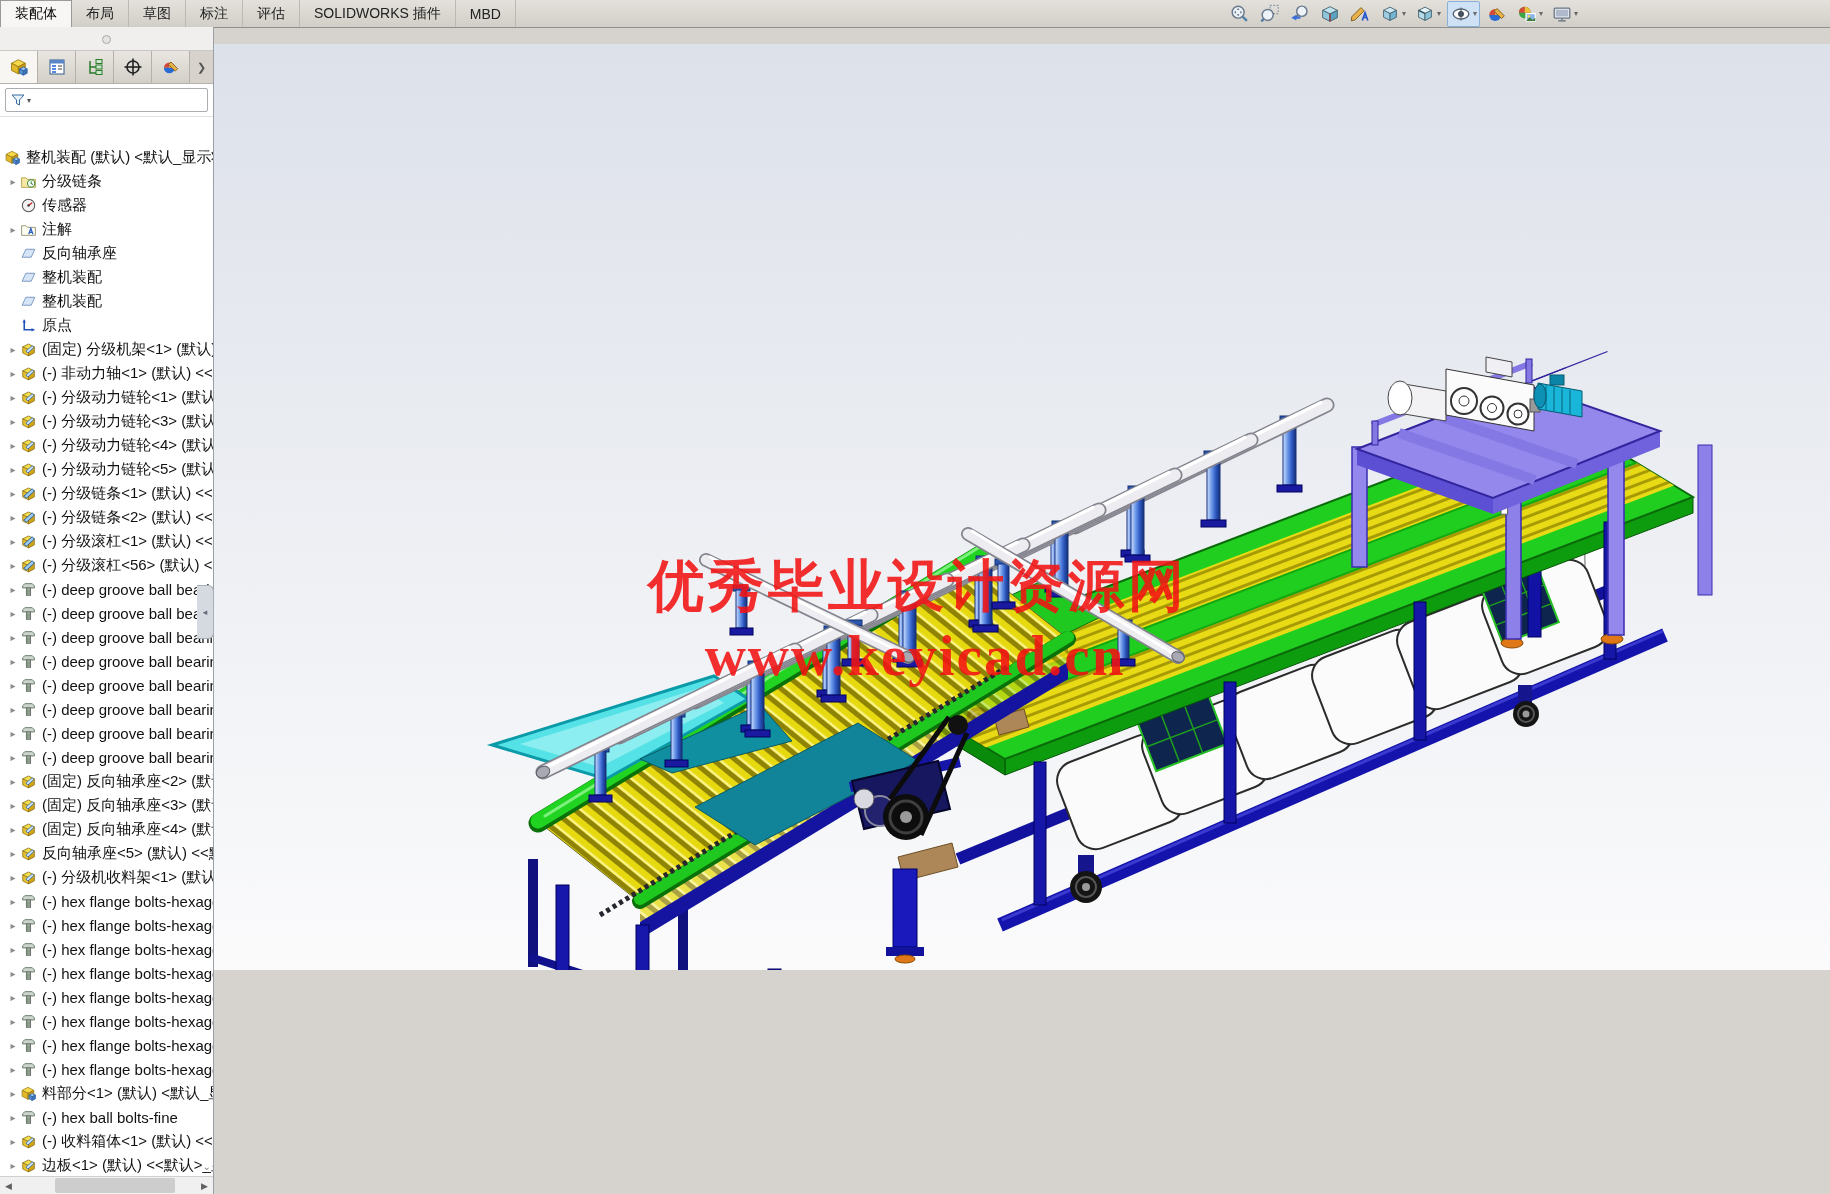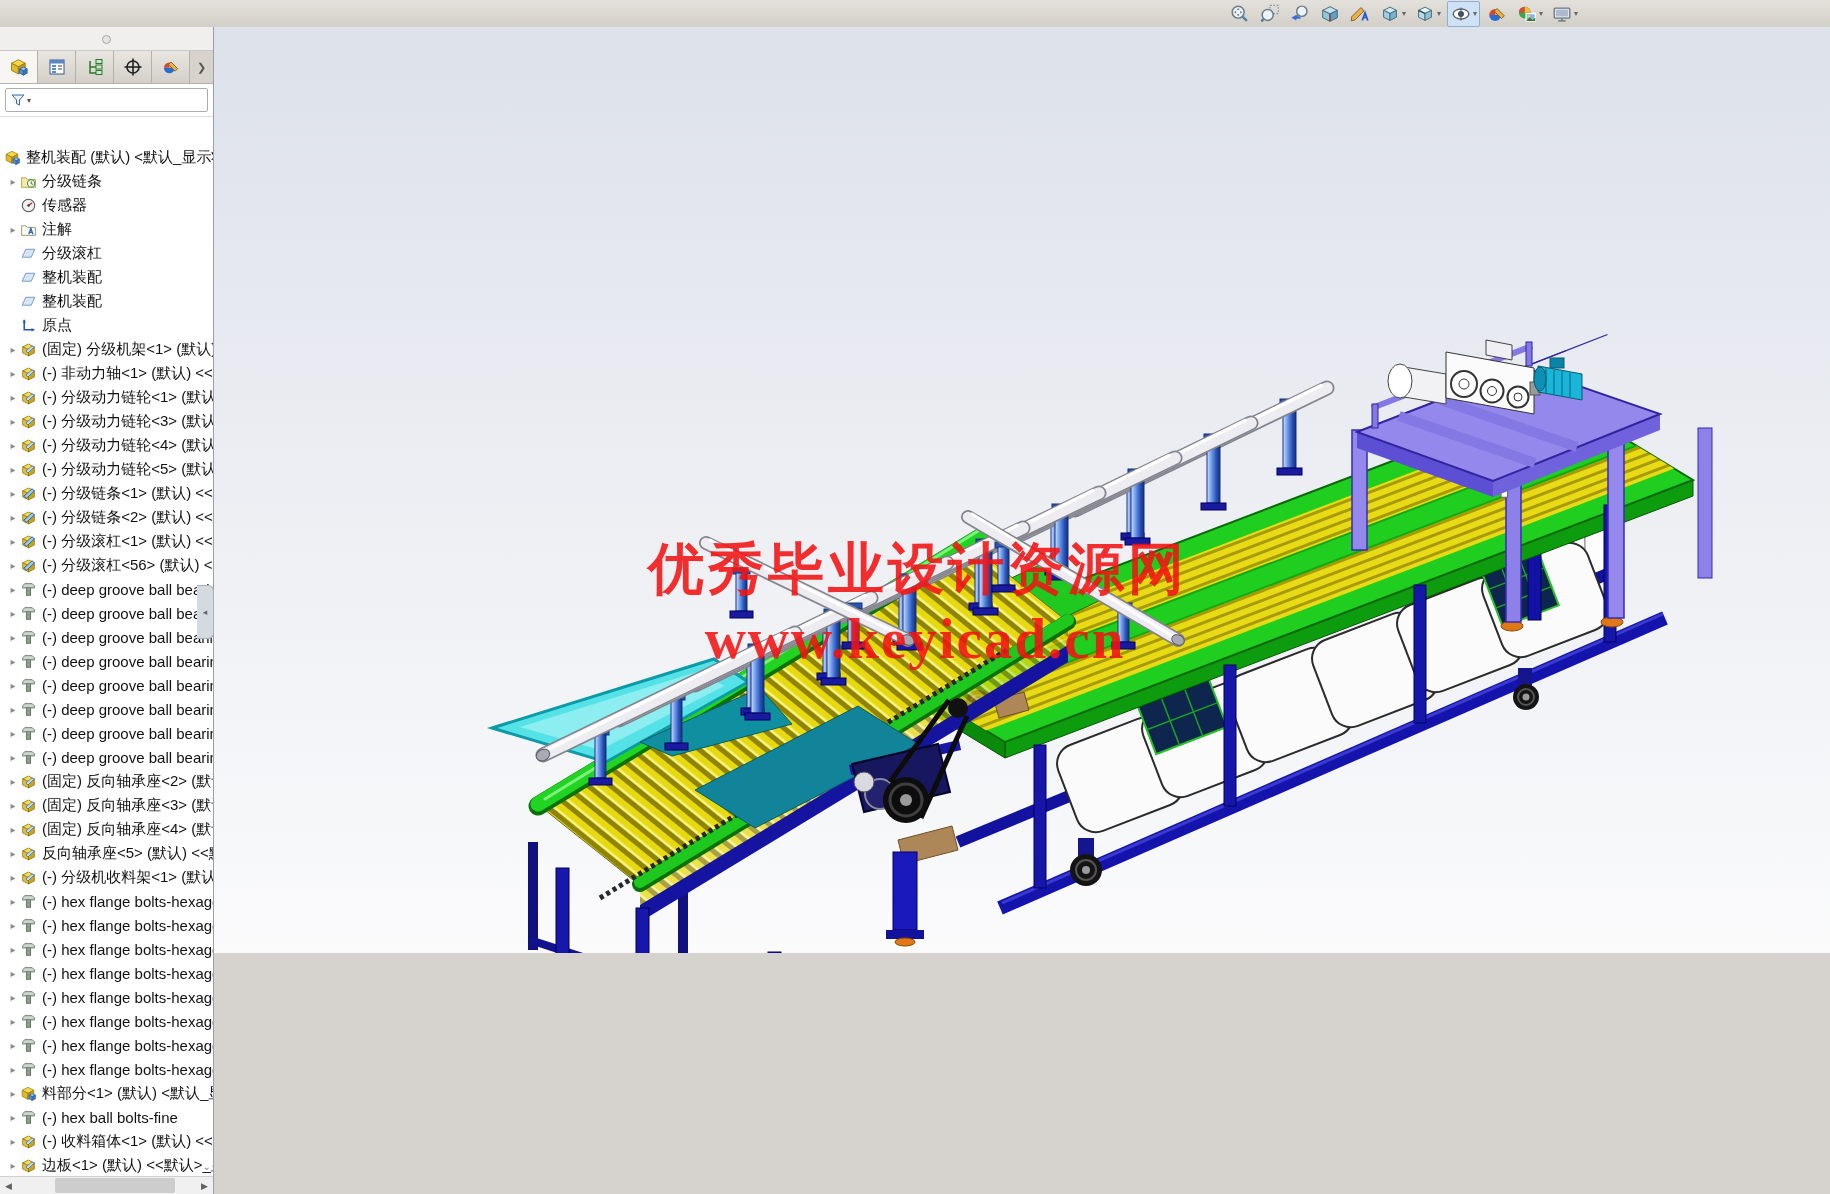--- a/index.html
+++ b/index.html
@@ -35,21 +35,21 @@
   .trow svg{width:17px;height:17px;margin-right:5px;flex:0 0 17px;}
   .trow .lbl{overflow:hidden;}
   .scroll-up{position:absolute;right:2px;top:121px;font-size:10px;color:#888;}
   .scroll-dn{position:absolute;right:2px;bottom:22px;font-size:10px;color:#888;}
   .hscroll{position:absolute;left:0;bottom:0;width:213px;height:17px;background:#f0f0f0;border-top:1px solid #d0d0d0;display:flex;align-items:center;}
   .hs-btn{width:17px;height:17px;display:flex;align-items:center;justify-content:center;font-size:9px;color:#606060;}
   .hs-track{flex:1;position:relative;height:17px;}
   .hs-thumb{position:absolute;left:38px;top:1px;width:120px;height:15px;background:#cdcdcd;border-radius:2px;}
   .splitter{position:absolute;left:197px;top:585px;width:16px;height:52px;background:#d5d9e0;border:1px solid #a8aeb8;border-left:none;border-radius:0 6px 6px 0;display:flex;align-items:center;justify-content:center;color:#667;font-size:9px;}
   
-  .viewport{position:absolute;left:214px;top:27px;width:1616px;height:926px;overflow:hidden;}
+  .viewport{position:absolute;left:214px;top:44px;width:1616px;height:926px;overflow:hidden;}
   .viewport svg{display:block;}
   text.wm{font-family:"Liberation Serif","DejaVu Serif",serif;font-weight:bold;}
 </style>
 </head>
 <body>
 <div id="stage">
 
 <svg width="0" height="0" style="position:absolute">
 <defs>
   <linearGradient id="pg" x1="0" y1="0" x2="1" y2="0">
@@ -166,20 +166,29 @@
           <polygon points="4.5,2.5 11.5,2.5 13.5,4.5 13.5,6.5 2.5,6.5 2.5,4.5" fill="#cdd6cd" stroke="#5a6a5a" stroke-width=".8"></polygon>
           <rect x="6" y="6.5" width="4" height="7" fill="#aebcae" stroke="#5a6a5a" stroke-width=".8"></rect>
           <line x1="6" y1="8.5" x2="10" y2="8.5" stroke="#5a6a5a" stroke-width=".7"></line>
           <line x1="6" y1="10.3" x2="10" y2="10.3" stroke="#5a6a5a" stroke-width=".7"></line>
           <line x1="6" y1="12.1" x2="10" y2="12.1" stroke="#5a6a5a" stroke-width=".7"></line>
         </symbol>
 </defs>
 </svg>
 
 <div class="menubar">
+  <div class="tabs" id="menu-tabs">
+        <div class="mtab active">装配体</div>
+        <div class="mtab">布局</div>
+        <div class="mtab">草图</div>
+        <div class="mtab">标注</div>
+        <div class="mtab">评估</div>
+        <div class="mtab">SOLIDWORKS 插件</div>
+        <div class="mtab">MBD</div>
+      </div>
   <div class="headsup" id="headsup">
         <span class="hbtn">
           <svg>
             <use href="#sym-zoom-to-fit"></use>
           </svg>
         </span>
         <span class="hbtn">
           <svg>
             <use href="#sym-zoom-to-area"></use>
           </svg>
@@ -620,21 +629,21 @@
           <svg>
             <use href="#i-annot"></use>
           </svg>
           <span class="lbl">注解</span>
         </div>
         <div class="trow">
           <span class="arr"></span>
           <svg>
             <use href="#i-plane"></use>
           </svg>
-          <span class="lbl">分级滚杠</span>
+          <span class="lbl">反向轴承座</span>
         </div>
         <div class="trow">
           <span class="arr"></span>
           <svg>
             <use href="#i-plane"></use>
           </svg>
           <span class="lbl">整机装配</span>
         </div>
         <div class="trow">
           <span class="arr"></span>

